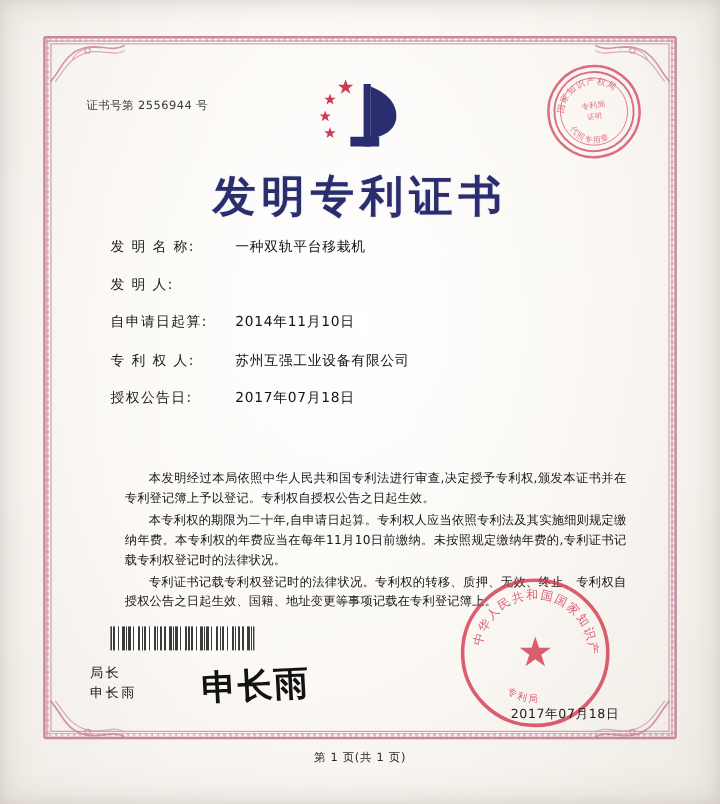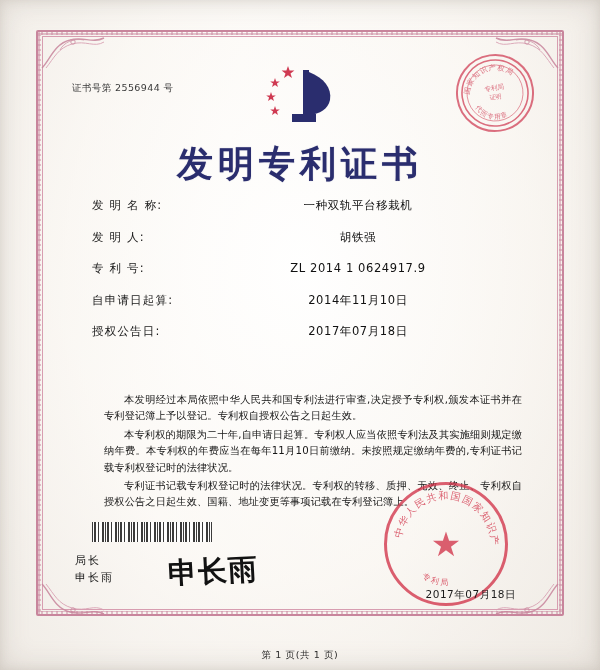--- a/index.html
+++ b/index.html
@@ -127,21 +127,20 @@
   .field-label {
     width: 104px;
     flex: 0 0 104px;
     letter-spacing: 1.2px;
     color: #1a1a1a;
   }
   .field-value {
     flex: 1;
     letter-spacing: .6px;
     color: #111;
-    text-align: center;
   }
 
   
   .body-text {
     position: absolute;
     left: 92px;
     right: 78px;
     top: 392px;
     font-size: 10.2px;
     line-height: 16.4px;
@@ -235,21 +234,21 @@
     color: #cf3a52;
     opacity: .72;
     transform: rotate(-8deg);
   }
   .stamp-tr svg { width: 100%; height: 100%; }
 
   
   .page-footer {
     position: absolute;
     left: 0; right: 0;
-    bottom: 8px;
+    bottom: 32px;
     text-align: center;
     font-size: 9.5px;
     color: #2a2a2a;
     letter-spacing: .6px;
   }
 </style>
 </head>
 <body>
 
 <div class="page">
@@ -331,29 +330,28 @@
 
   <div class="title">发明专利证书</div>
 
   <div class="fields">
     <div class="field-row">
       <div class="field-label">发 明 名 称:</div>
       <div class="field-value">一种双轨平台移栽机</div>
     </div>
     <div class="field-row">
       <div class="field-label">发 明 人:</div>
-      <div class="field-value">胡铁强</div>
-    </div>
-    <div class="field-row">
-      <div class="field-label">专 利 号:</div>
-      <div class="field-value">ZL 2014 1 0624917.9</div>
     </div>
     <div class="field-row">
       <div class="field-label">自申请日起算:</div>
       <div class="field-value">2014年11月10日</div>
+    </div>
+    <div class="field-row">
+      <div class="field-label">专 利 权 人:</div>
+      <div class="field-value">苏州互强工业设备有限公司</div>
     </div>
     <div class="field-row">
       <div class="field-label">授权公告日:</div>
       <div class="field-value">2017年07月18日</div>
     </div>
   </div>
 
   <div class="body-text">
     <p>本发明经过本局依照中华人民共和国专利法进行审查,决定授予专利权,颁发本证书并在专利登记簿上予以登记。专利权自授权公告之日起生效。</p>
     <p>本专利权的期限为二十年,自申请日起算。专利权人应当依照专利法及其实施细则规定缴纳年费。本专利权的年费应当在每年11月10日前缴纳。未按照规定缴纳年费的,专利证书记载专利权登记时的法律状况。</p>

